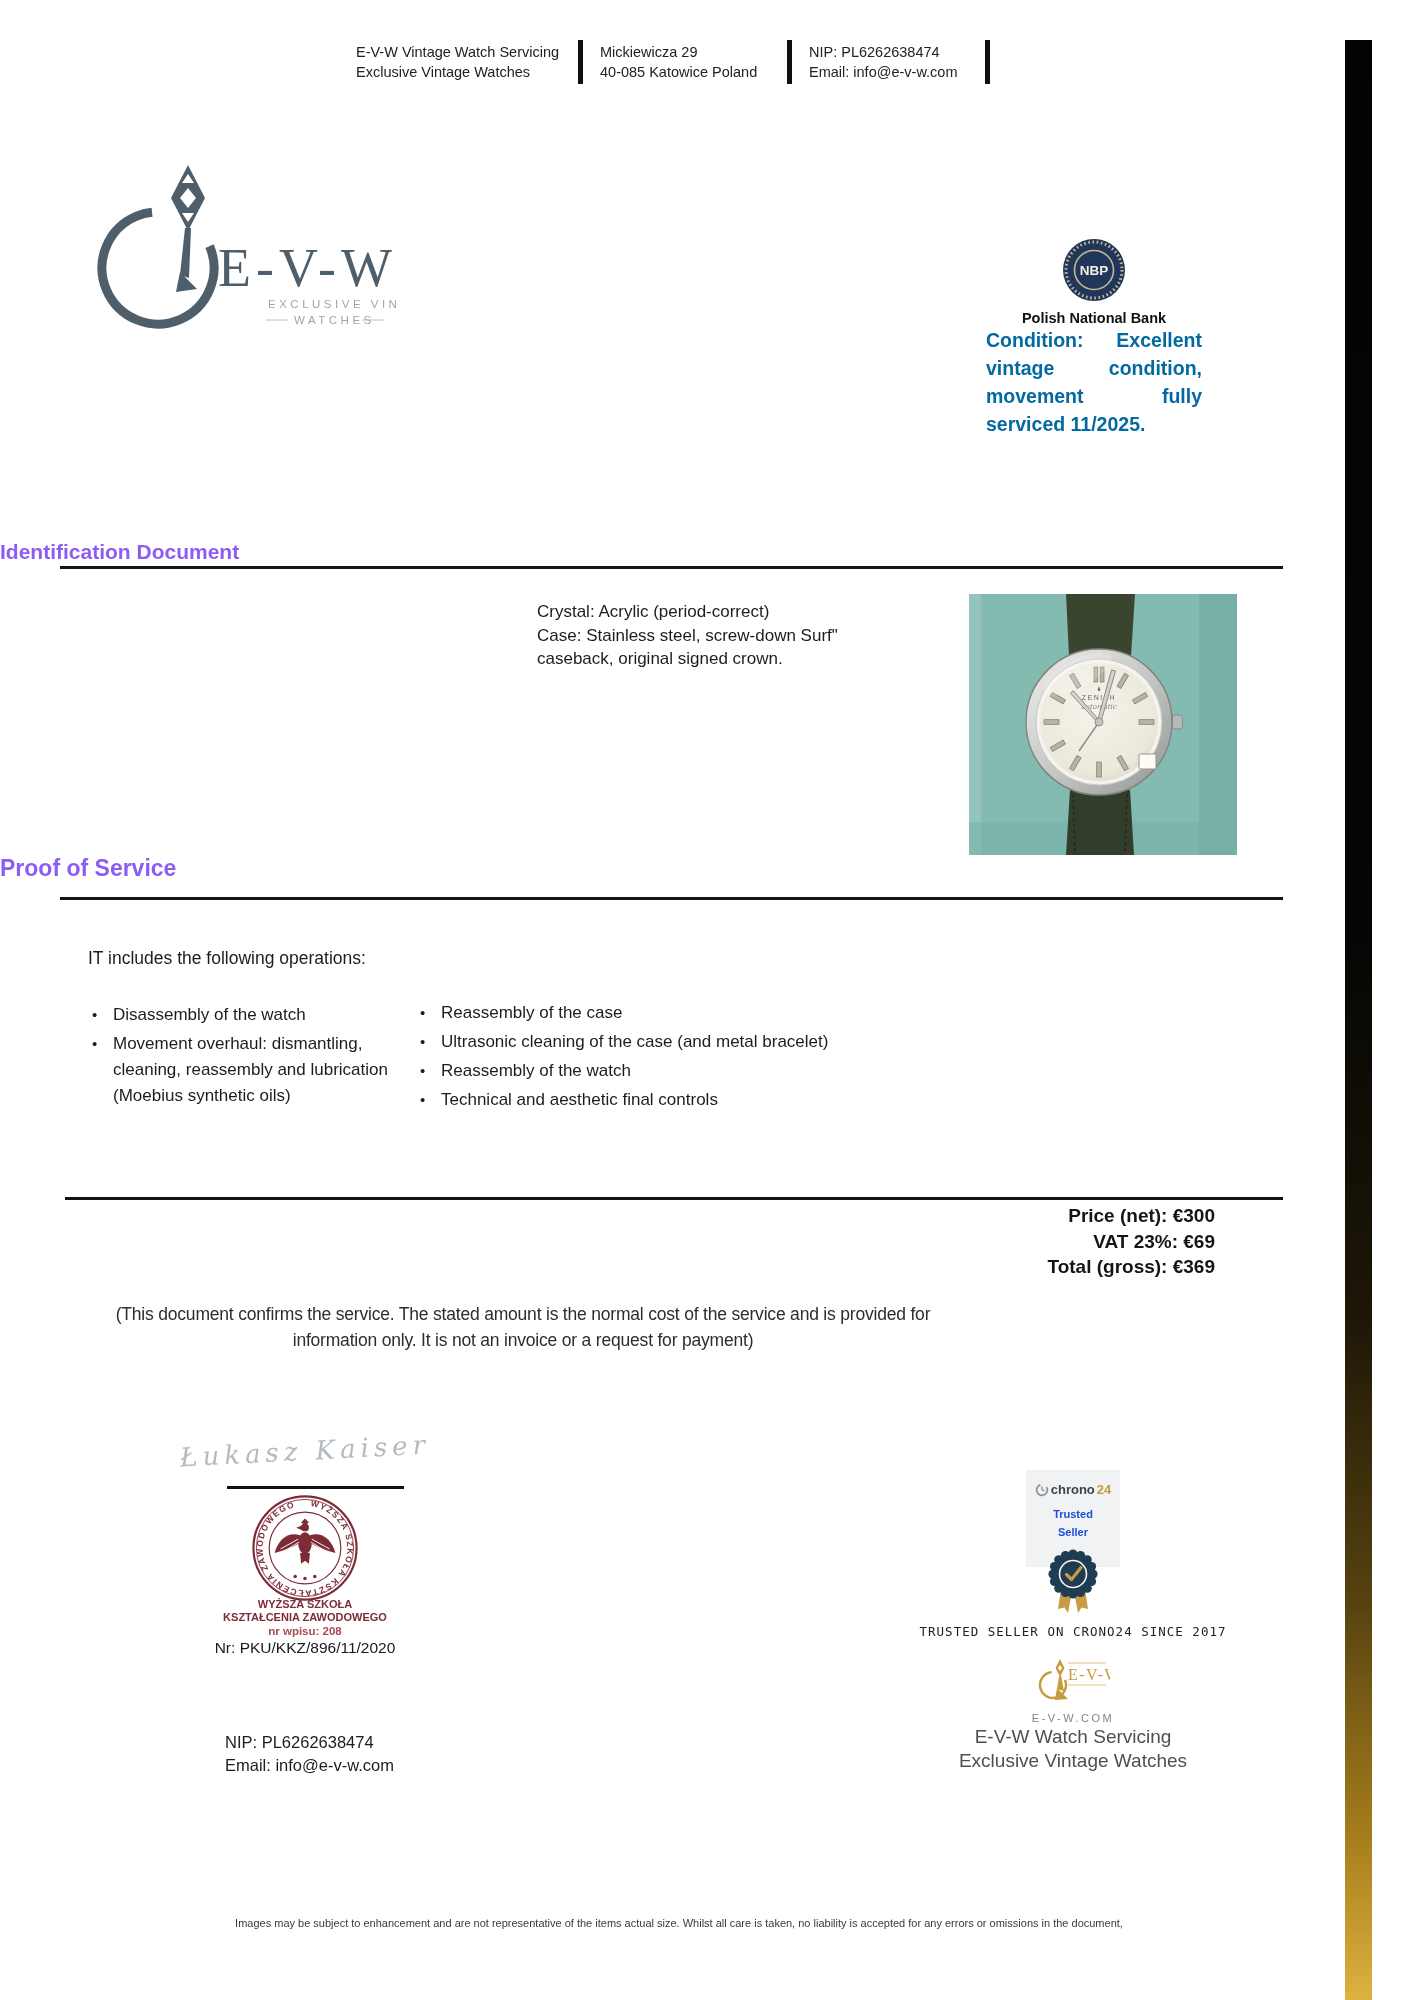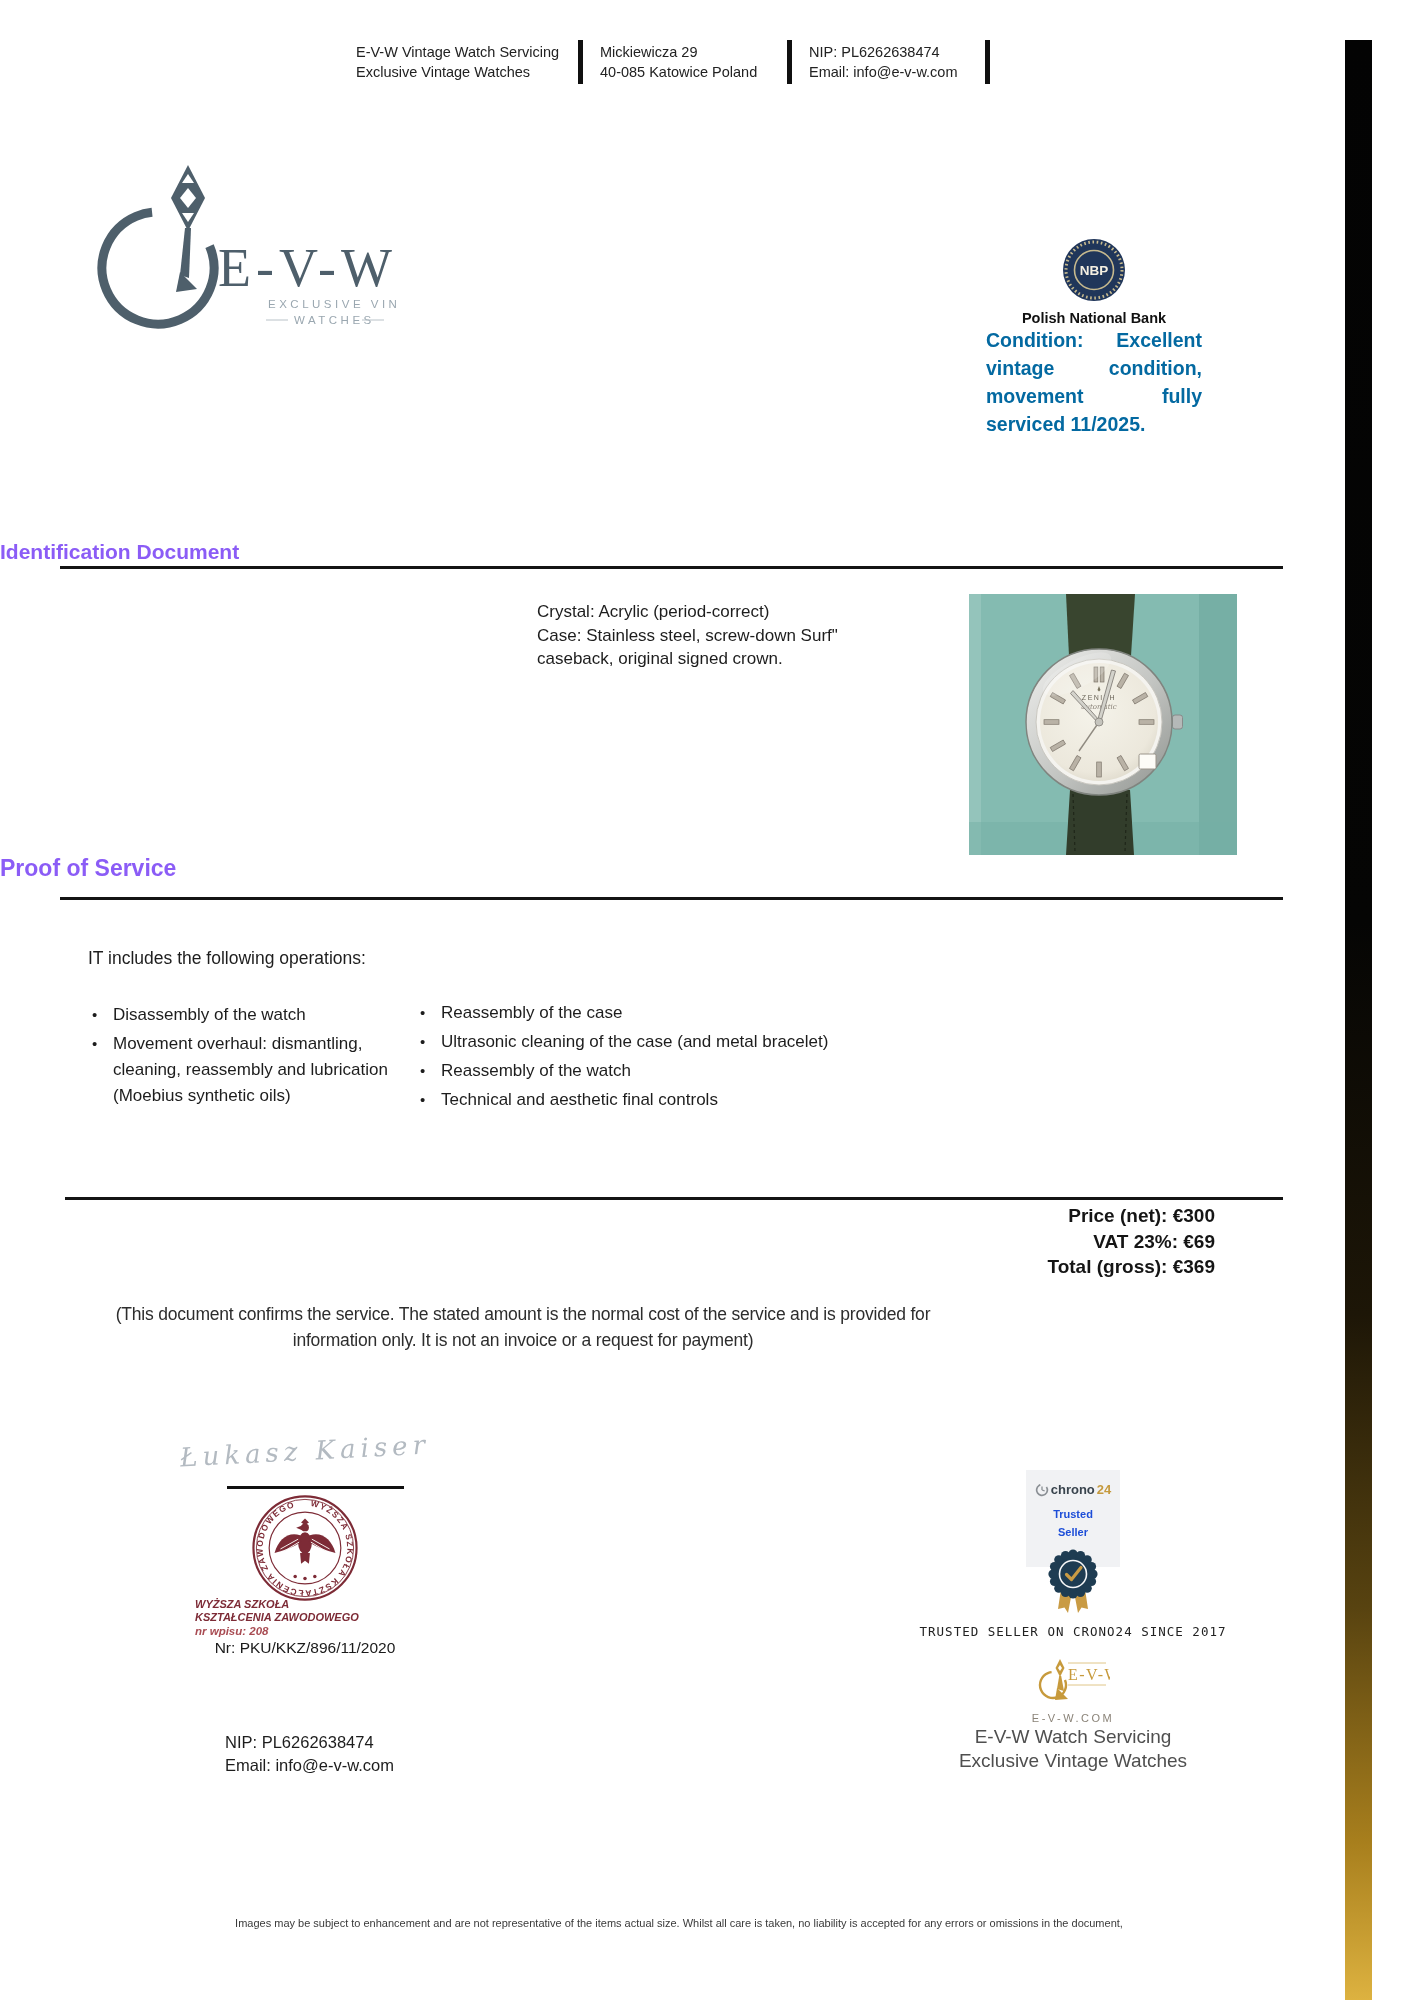--- a/index.html
+++ b/index.html
@@ -40,21 +40,21 @@
           font-size:19px;line-height:25.5px;color:#151515;}
 
   .disclaimer{position:absolute;left:83px;top:1301px;width:880px;text-align:center;
               font-size:17.5px;line-height:26px;letter-spacing:-0.2px;color:#2d2d2d;}
 
   
   .signature{position:absolute;left:175px;top:1436px;width:260px;text-align:center;
              font-family:"DejaVu Serif","Liberation Serif",serif;font-style:italic;
              font-size:26px;letter-spacing:5px;color:#b3bac1;transform:rotate(-3deg);}
   .sig-line{position:absolute;left:227px;top:1486px;width:177px;height:3px;background:#101010;}
-  .stamp-text{position:absolute;left:195px;width:220px;text-align:left;color:#7d2b36;font-weight:700;font-style:italic;}
+  .stamp-text{position:absolute;left:195px;width:220px;text-align:center;color:#7d2b36;font-weight:700;}
   .reg-number{position:absolute;left:195px;width:220px;top:1639px;text-align:center;
               font-size:15.5px;color:#1a1a1a;font-weight:400;}
   .contact{position:absolute;left:225px;top:1731px;font-size:16.5px;line-height:23px;color:#1d1d1d;}
 
   
   .ts-box{position:absolute;left:1026px;top:1470px;width:94px;height:97px;background:#f1f2f4;text-align:center;}
   .chrono-row{display:flex;align-items:center;justify-content:center;gap:2px;margin-top:12px;}
   .chrono-word{font-size:13px;font-weight:700;color:#39444d;}
   .chrono-num{font-size:13px;font-weight:700;color:#c59a3e;}
   .ts-word{font-size:11px;font-weight:700;color:#1d4ed8;line-height:18px;}

